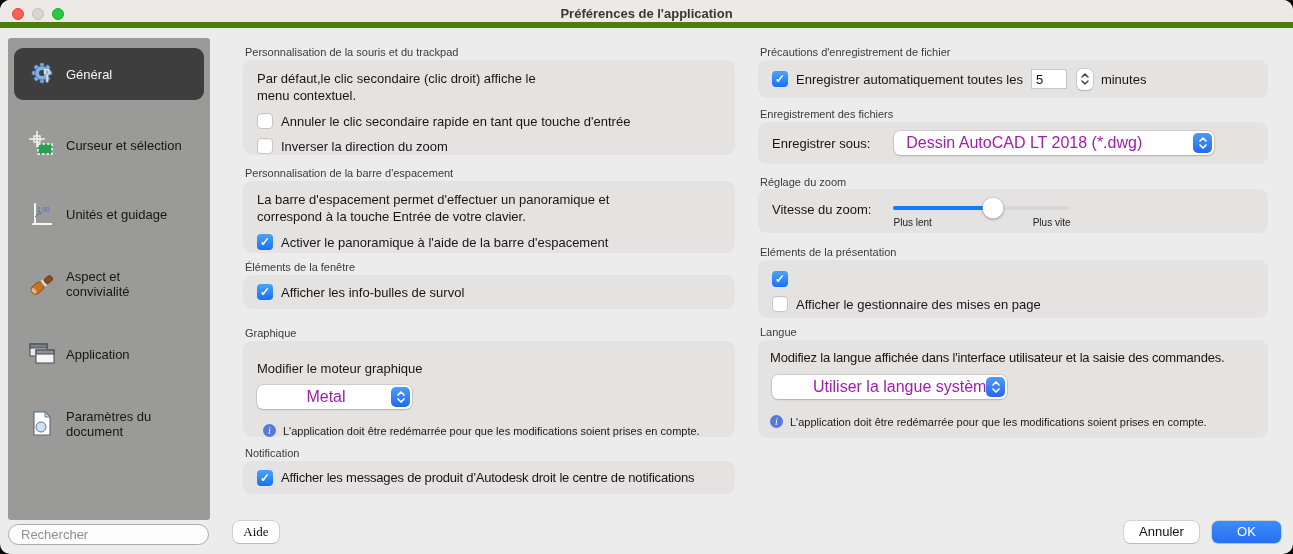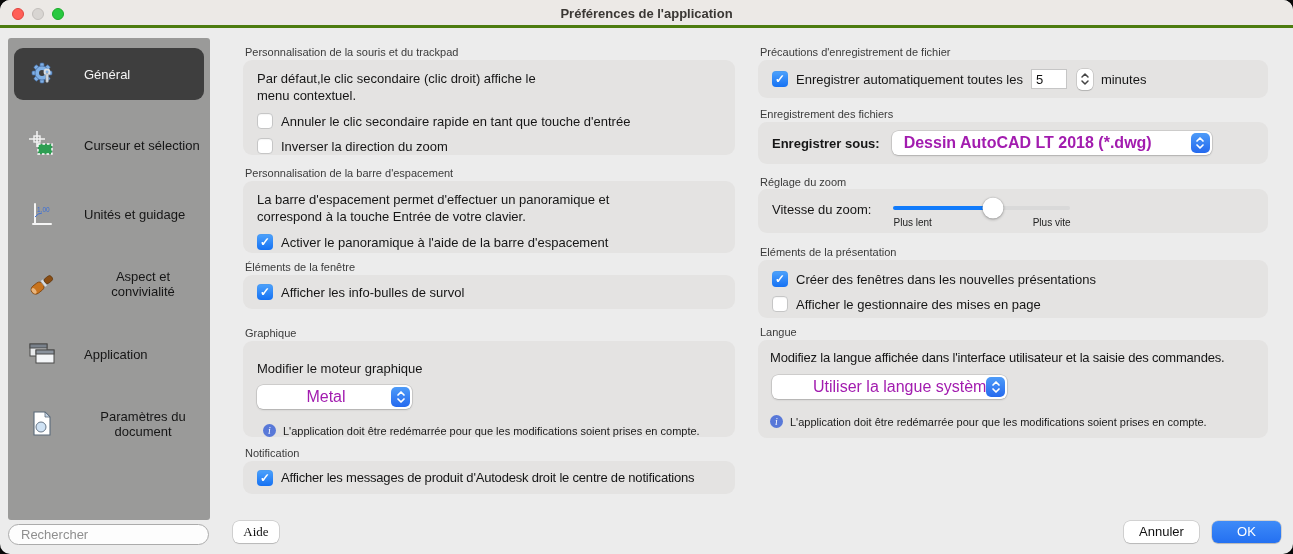--- a/index.html
+++ b/index.html
@@ -2,32 +2,32 @@
 <html><head>
 <meta charset="utf-8">
 <style>
   * { box-sizing: border-box; margin: 0; padding: 0; }
   html,body { background:#0b0b0b; font-family:"Liberation Sans", sans-serif; }
   .window {
     position:relative; width:1293px; height:554px; background:#ECECEC;
     border-radius:10px; overflow:hidden; box-shadow:0 0 0 1px rgba(0,0,0,.35), 0 18px 50px rgba(0,0,0,.5);
   }
   
-  .titlebar { position:absolute; top:0; left:0; right:0; height:28px; background:#ECE9E6; border-bottom:3px solid #4d7c0f; }
+  .titlebar { position:absolute; top:0; left:0; right:0; height:28px; background:#ECE9E6; border-bottom:6px solid #4d7c0f; }
   .title { text-align:center; line-height:28px; font-size:13px; font-weight:bold; color:#3A3734; }
   .traffic { position:absolute; top:8px; left:12px; display:flex; gap:8px; }
   .tl { width:12px; height:12px; border-radius:50%; }
   .tl.red { background:#FF5F57; border:0.5px solid #E0443E; }
   .tl.gray { background:#D8D5D2; border:0.5px solid #C2BFBC; }
   .tl.green { background:#28C840; border:0.5px solid #1AAB29; }
   
   .content { position:absolute; top:28px; left:0; right:0; bottom:0; }
   
   .sidebar { position:absolute; left:8px; top:10px; width:202px; height:482px; background:#9A9A99; border-radius:3px; }
-  .side-item { position:absolute; left:6px; width:190px; height:52px; display:flex; align-items:center; gap:28px; padding-left:14px; border-radius:9px; cursor:default;text-align:center; }
+  .side-item { position:absolute; left:6px; width:190px; height:52px; display:flex; align-items:center; gap:10px; padding-left:14px; border-radius:9px; cursor:default; }
   .side-item.selected { background:#3E3E3E; }
   .side-item.selected .side-label { color:#F5F5F5; }
   .side-icon { width:28px; height:28px; flex:none; display:flex; align-items:center; justify-content:center; }
   .side-label { font-size:13px; color:#161616; line-height:15px; max-width:118px; }
   .si0{top:10px}.si1{top:81px}.si2{top:150px}.si3{top:220px}.si4{top:290px}.si5{top:356px;height:60px}
   .search { position:absolute; left:8px; top:496px; width:201px; height:21px; border-radius:11px; border:1px solid #ABABAB; background:#FDFDFD; font-size:13px; padding:0 12px; color:#333; outline:none; font-family:"Liberation Sans",sans-serif; }
   .search::placeholder { color:#8F8F8F; }
   
   .col { position:absolute; top:0; }
   .col-left { left:243px; width:492px; }
@@ -267,21 +267,21 @@
             <svg width="10" height="16" viewBox="0 0 10 16">
                 <path d="M2 6 L5 3 L8 6 M2 10 L5 13 L8 10" stroke="#444444" stroke-width="1.5" fill="none" stroke-linecap="round" stroke-linejoin="round"></path>
               </svg>
           </span>
           <span class="opt-label">minutes</span>
         </div>
       </div>
 
       <div class="sec-h hR2">Enregistrement des fichiers</div>
       <div class="panel pR2 centerv">
-        <div class="row" style="gap:12px; width:100%;font-weight:bold;">
+        <div class="row" style="gap:24px; width:100%;">
           <span class="label-13">Enregistrer sous:</span>
           <div class="dropdown" style="width:320px;">
             <span class="dd-label">Dessin AutoCAD LT 2018 (*.dwg)</span>
             <span class="dd-btn">
               <svg width="10" height="16" viewBox="0 0 10 16">
                   <path d="M2 6 L5 3 L8 6 M2 10 L5 13 L8 10" stroke="#FFFFFF" stroke-width="1.7" fill="none" stroke-linecap="round" stroke-linejoin="round"></path>
                 </svg>
             </span>
           </div>
         </div>
@@ -301,21 +301,20 @@
               <span>Plus vite</span>
             </div>
           </div>
         </div>
       </div>
 
       <div class="sec-h hR4">Eléments de la présentation</div>
       <div class="panel pR4">
         <div class="row" style="margin-top:3px;">
           <span class="checkbox" data-checked="true"></span>
-          <span class="opt-label">Créer des fenêtres dans les nouvelles présentations</span>
         </div>
         <div class="row opt">
           <span class="checkbox" data-checked="false"></span>
           <span class="opt-label">Afficher le gestionnaire des mises en page</span>
         </div>
       </div>
 
       <div class="sec-h hR5">Langue</div>
       <div class="panel pR5" style="padding-left:12px;padding-right:10px;">
         <div class="label-13 tight" style="margin-top:2px;">Modifiez la langue affichée dans l'interface utilisateur et la saisie des commandes.</div>

